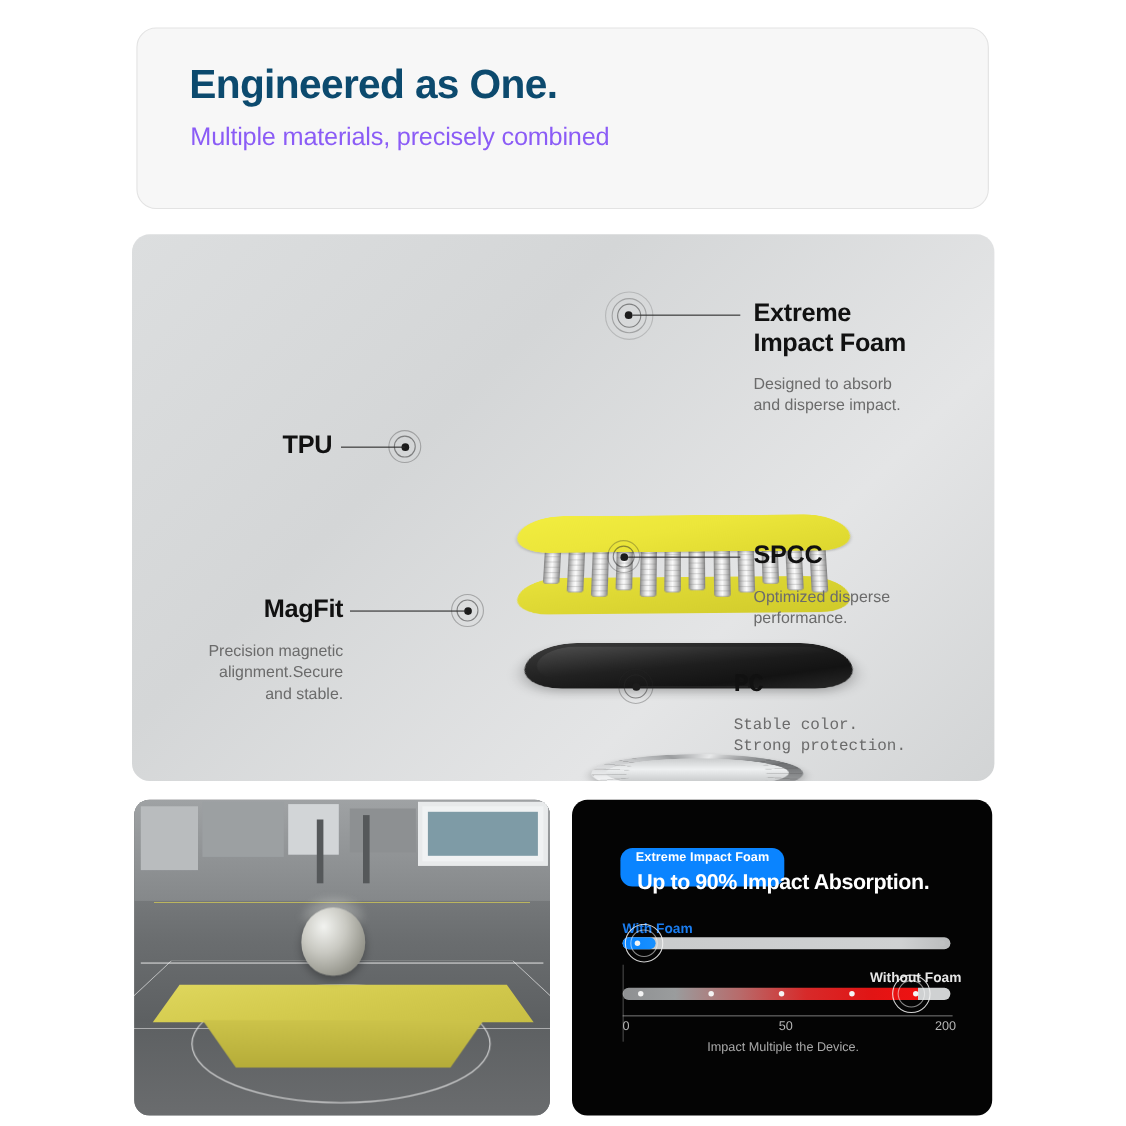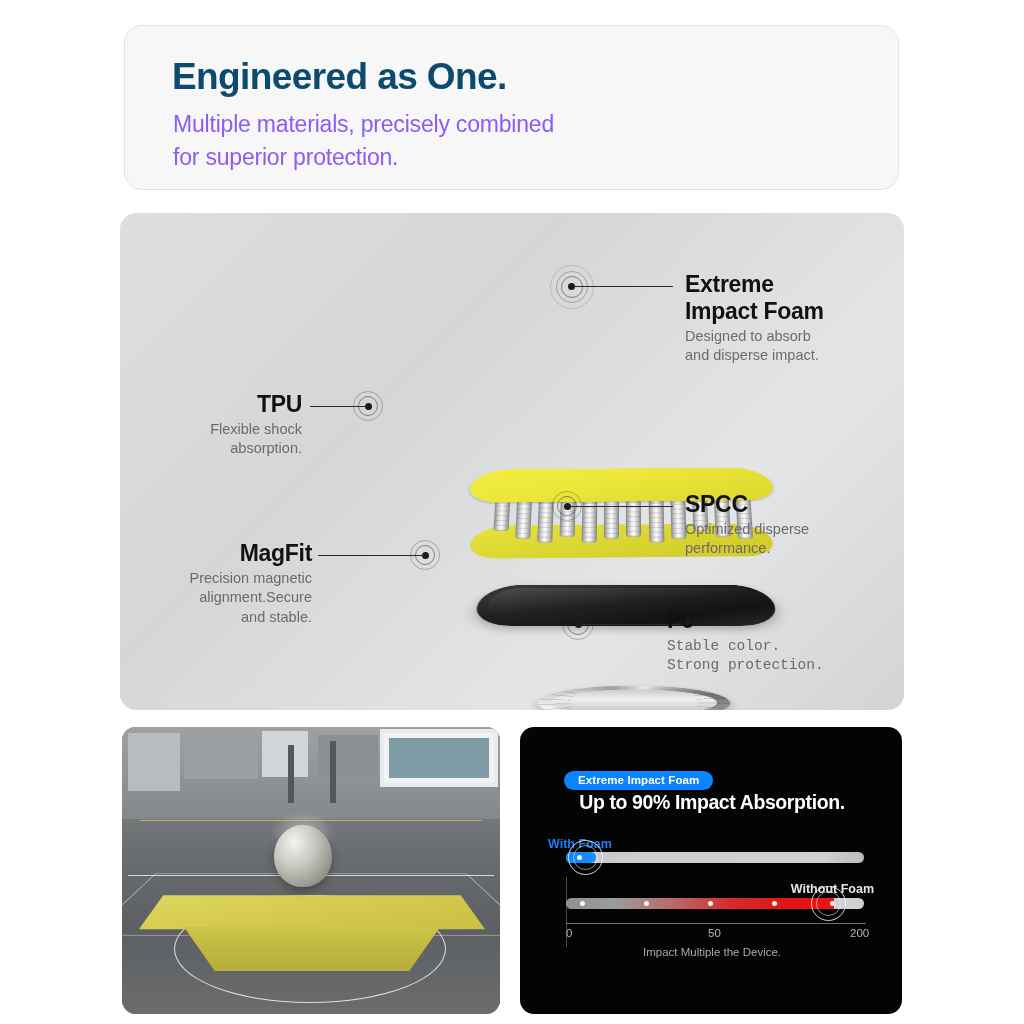--- a/index.html
+++ b/index.html
@@ -45,21 +45,21 @@
   .dot { position: absolute; width: 7px; height: 7px; border-radius: 50%; background: #1c1c1c; }
   .ripple {
     position: absolute; border-radius: 50%;
     border: 1px solid rgba(40,40,40,.5);
   }
   .ripple.r2 { border-color: rgba(40,40,40,.3); }
   .ripple.r3 { border-color: rgba(40,40,40,.18); }
 
   .label { position: absolute; }
   .label .name { font-size: 23px; font-weight: 700; color: #111; letter-spacing: -.3px; }
-  .label .desc { font-size: 14.5px; color: #6b6b6b; line-height: 1.33; margin-top: 2px; }
+  .label .desc { font-size: 14.5px; color: #6b6b6b; line-height: 1.33; margin-top: 16px; }
   .label.right { text-align: left; }
   .label.left { text-align: right; }
   .label.left .desc { text-align: right; }
 
   
   .foam { position: absolute; left: 352px; top: 240px; width: 300px; height: 115px; }
   .foam-plate {
     position: absolute; left: 0; width: 300px; height: 70px;
     background: linear-gradient(160deg,#f2ed3f 0%,#ece63a 45%,#dcd62e 100%);
     border-radius: 34px;
@@ -199,30 +199,30 @@
   }
 
   
   .chart-card {
     position: absolute; left: 520px; top: 727px;
     width: 382px; height: 287px;
     border-radius: 14px; background: #040404; overflow: hidden;
   }
   .badge {
     position:absolute; left: 44px; top: 44px;
-    padding: 3px 14px 4px; border-radius: 11px;
+    padding: 3px 14px 20px; border-radius: 11px;
     font-size: 11.5px; font-weight: 700; color: #ffffff; letter-spacing: .1px;
   }
   .chart-title {
     position:absolute; left: 22px; top: 64px; width: 340px;
     text-align:center; font-size: 19.5px; font-weight: 700; color:#fff;
     letter-spacing: -.4px;
   }
   .bar-label{ position:absolute; font-size: 12.5px; font-weight:700; }
-  .bar-label.with{ left: 28px; top: 110px; color:#1a7df0; }
+  .bar-label.with{ left: 46px; top: 110px; color:#1a7df0; }
   .bar-label.without{ right: 28px; top: 155px; color:#e6e6e6; }
 
   .track{
     position:absolute; height: 11px; border-radius: 6px;
   }
   .track.with-track{
     left: 46px; top: 125px; width: 298px;
     background: linear-gradient(90deg,#c9cbcc,#cfd1d2 85%,#b9bbbc);
   }
   .fill-blue{
@@ -261,21 +261,20 @@
 </style>
 </head>
 <body>
 
 <div class="page">
 
   <div class="header-card">
     <div class="header-title">Engineered as One.</div>
     <div class="header-sub">
       <div>Multiple materials, precisely combined</div>
-      <div>for superior protection.</div>
     </div>
   </div>
 
   <div class="diagram-panel">
     <div class="diagram-stage">
 
       <div class="foam">
         <div class="foam-plate bottom"></div>
         <div class="pillars">
           <div class="pillar p-a"></div>
@@ -312,24 +311,20 @@
           <div>and disperse impact.</div>
         </div>
       </div>
 
       <div class="ripple r1" style="left:238px;top:183px;width:20px;height:20px;"></div>
       <div class="ripple r2" style="left:233px;top:178px;width:30px;height:30px;"></div>
       <div class="dot" style="left:245px;top:190px;"></div>
       <div class="lead" style="left:190px;top:193px;width:58px;"></div>
       <div class="label left" style="left:30px;top:178px;width:152px;">
         <div class="name">TPU</div>
-        <div class="desc">
-          <div>Flexible shock</div>
-          <div>absorption.</div>
-        </div>
       </div>
 
       <div class="ripple r1" style="left:437px;top:283px;width:20px;height:20px;"></div>
       <div class="ripple r2" style="left:432px;top:278px;width:30px;height:30px;"></div>
       <div class="dot" style="left:444px;top:290px;"></div>
       <div class="lead" style="left:451px;top:293px;width:102px;"></div>
       <div class="label right" style="left:565px;top:278px;">
         <div class="name">SPCC</div>
         <div class="desc">
           <div>Optimized disperse</div>

